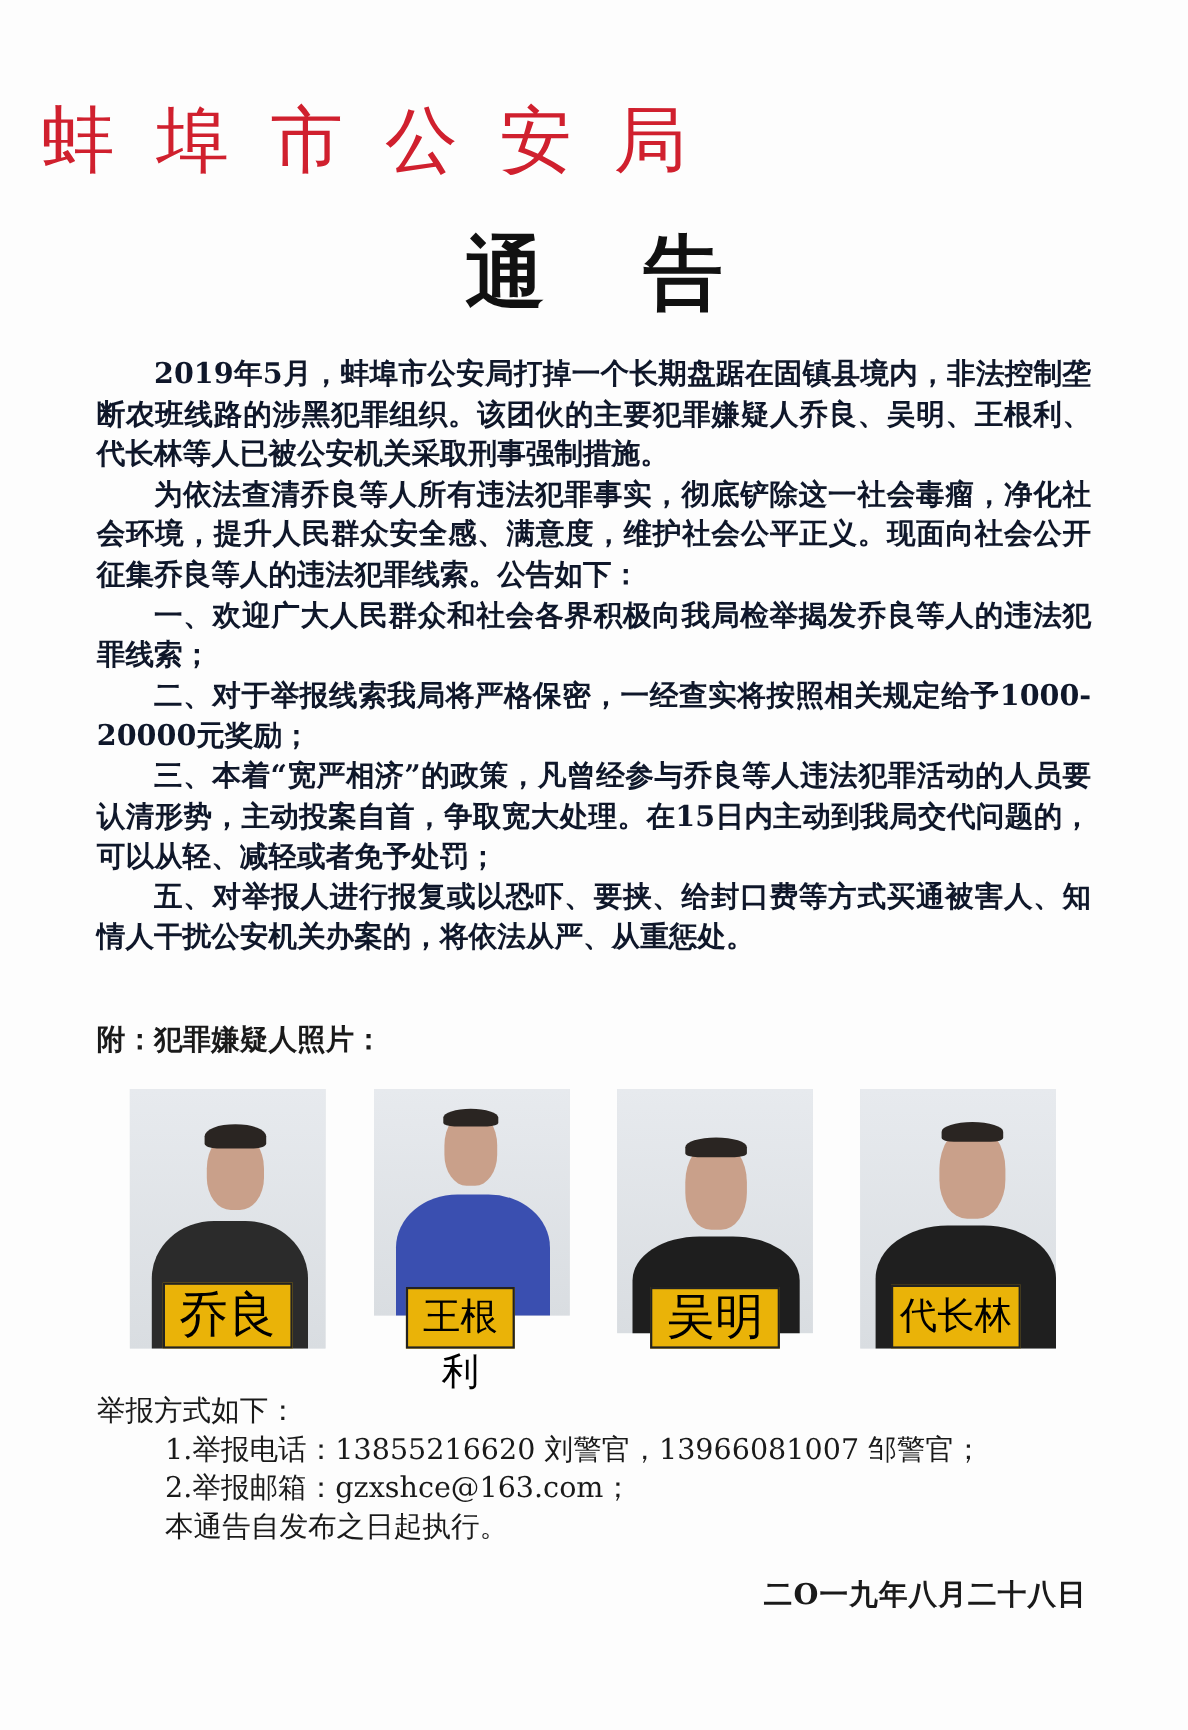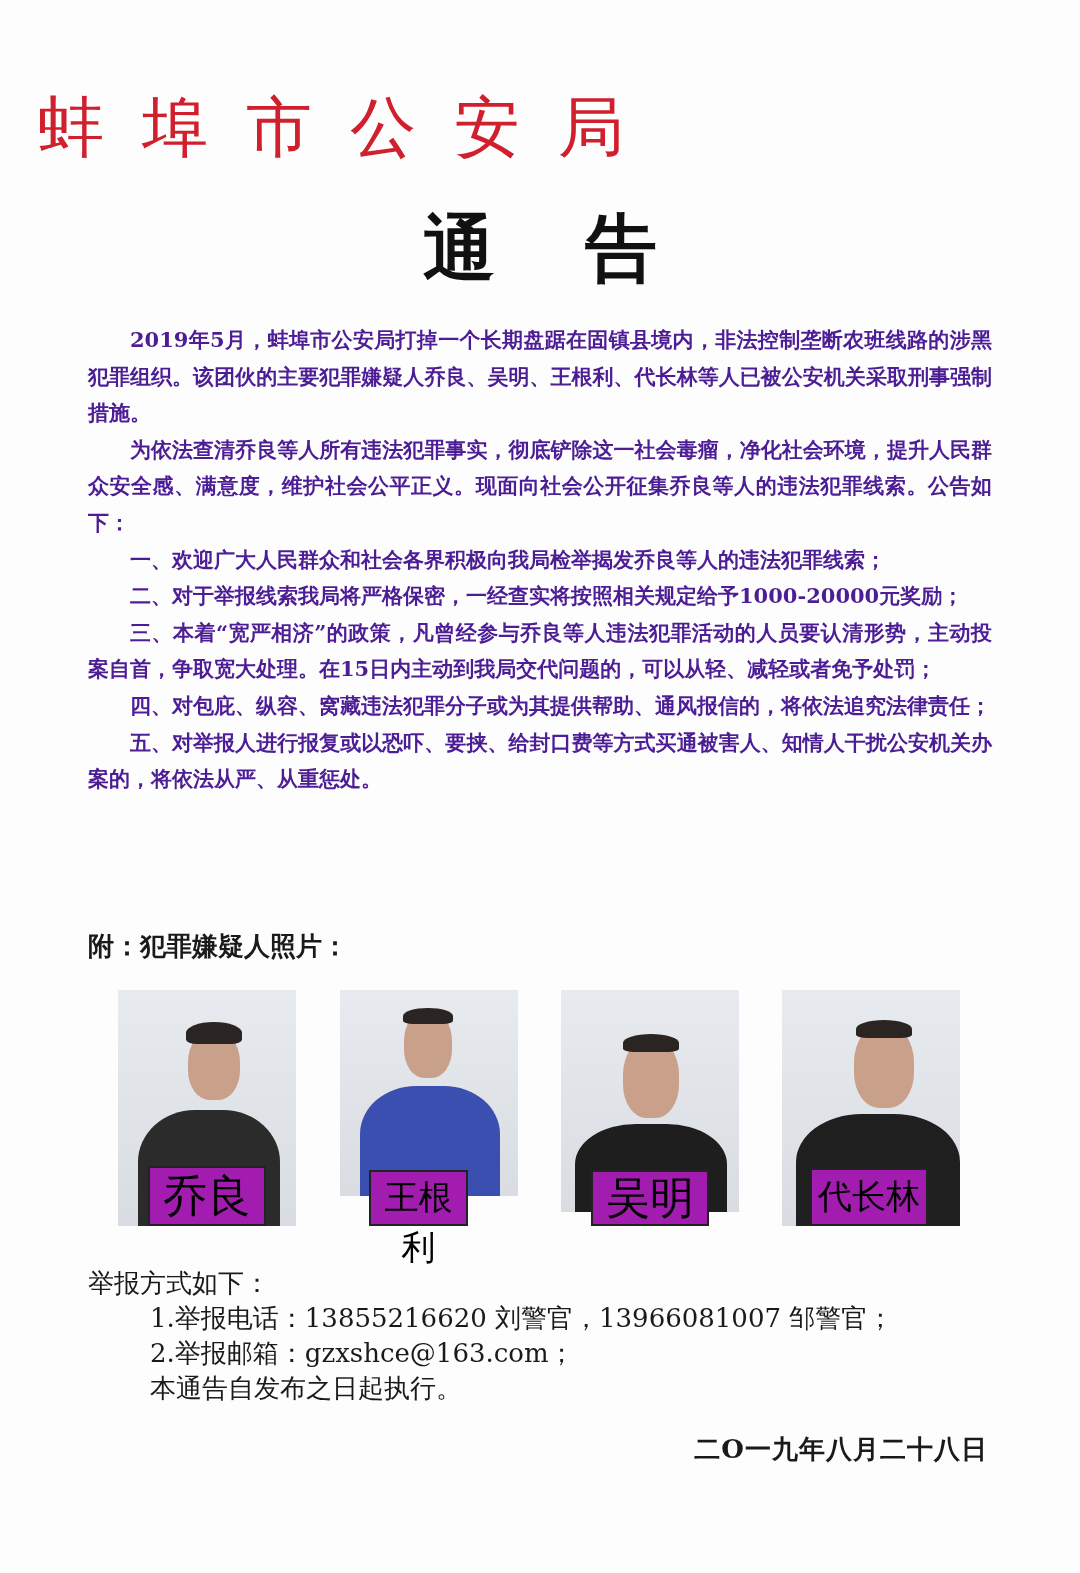--- a/index.html
+++ b/index.html
@@ -20,22 +20,22 @@
   }
   .title {
     position: absolute; left: 0; right: 0; top: 198px;
     text-align: center;
     font-size: 72px; font-weight: bold; color: #111;
     letter-spacing: 90px; padding-left: 90px;
     line-height: 100px;
   }
   .body-text {
     position: absolute; left: 88px; width: 904px; top: 322px;
-    font-size: 21px; font-weight: bold; line-height: 36.6px;
-    text-align: justify; color: #4c1d95;
+    font-size: 26px; font-weight: bold; line-height: 36.6px;
+    text-align: justify; color: #0f172a;
   }
   .body-text p { margin: 0; text-indent: 2em; }
   .attach {
     position: absolute; left: 88px; top: 928px;
     font-size: 26px; font-weight: bold; line-height: 36px;
   }
   .photos { position: absolute; left: 0; top: 0; width: 1080px; height: 0; }
   .photo {
     position: absolute; background: #dfe3e7;
     overflow: hidden;
@@ -46,21 +46,21 @@
     background: #c9a08a;
   }
   .photo .hair {
     position: absolute; border-radius: 50% 50% 20% 20%;
     background: #2a2522;
   }
   .photo .torso {
     position: absolute; border-radius: 40% 40% 0 0;
   }
   .name-tag {
-    position: absolute; background: #a21caf;
+    position: absolute; background: #eab308;
     border: 2px solid #222; box-sizing: border-box;
     font-family: "DejaVu Sans", "Liberation Sans", sans-serif;
     color: #000; text-align: center;
   }
   .contact {
     position: absolute; left: 88px; top: 1266px;
     font-size: 26px; font-weight: normal; line-height: 35px;
   }
   .contact .indent { padding-left: 62px; }
   .date {
@@ -73,21 +73,20 @@
 
 <div class="agency">蚌埠市公安局</div>
 <div class="title">通告</div>
 
 <div class="body-text">
   <p>2019年5月，蚌埠市公安局打掉一个长期盘踞在固镇县境内，非法控制垄断农班线路的涉黑犯罪组织。该团伙的主要犯罪嫌疑人乔良、吴明、王根利、代长林等人已被公安机关采取刑事强制措施。</p>
   <p>为依法查清乔良等人所有违法犯罪事实，彻底铲除这一社会毒瘤，净化社会环境，提升人民群众安全感、满意度，维护社会公平正义。现面向社会公开征集乔良等人的违法犯罪线索。公告如下：</p>
   <p>一、欢迎广大人民群众和社会各界积极向我局检举揭发乔良等人的违法犯罪线索；</p>
   <p>二、对于举报线索我局将严格保密，一经查实将按照相关规定给予1000-20000元奖励；</p>
   <p>三、本着“宽严相济”的政策，凡曾经参与乔良等人违法犯罪活动的人员要认清形势，主动投案自首，争取宽大处理。在15日内主动到我局交代问题的，可以从轻、减轻或者免予处罚；</p>
-  <p>四、对包庇、纵容、窝藏违法犯罪分子或为其提供帮助、通风报信的，将依法追究法律责任；</p>
   <p>五、对举报人进行报复或以恐吓、要挟、给封口费等方式买通被害人、知情人干扰公安机关办案的，将依法从严、从重惩处。</p>
 </div>
 
 <div class="attach">附：犯罪嫌疑人照片：</div>
 
 <div class="photos">
 
   <div class="photo" style="left:118px;top:990px;width:178px;height:236px;">
     <div class="bg"></div>
     <div class="torso" style="left:20px;top:120px;width:142px;height:130px;background:#2b2b2b;"></div>

